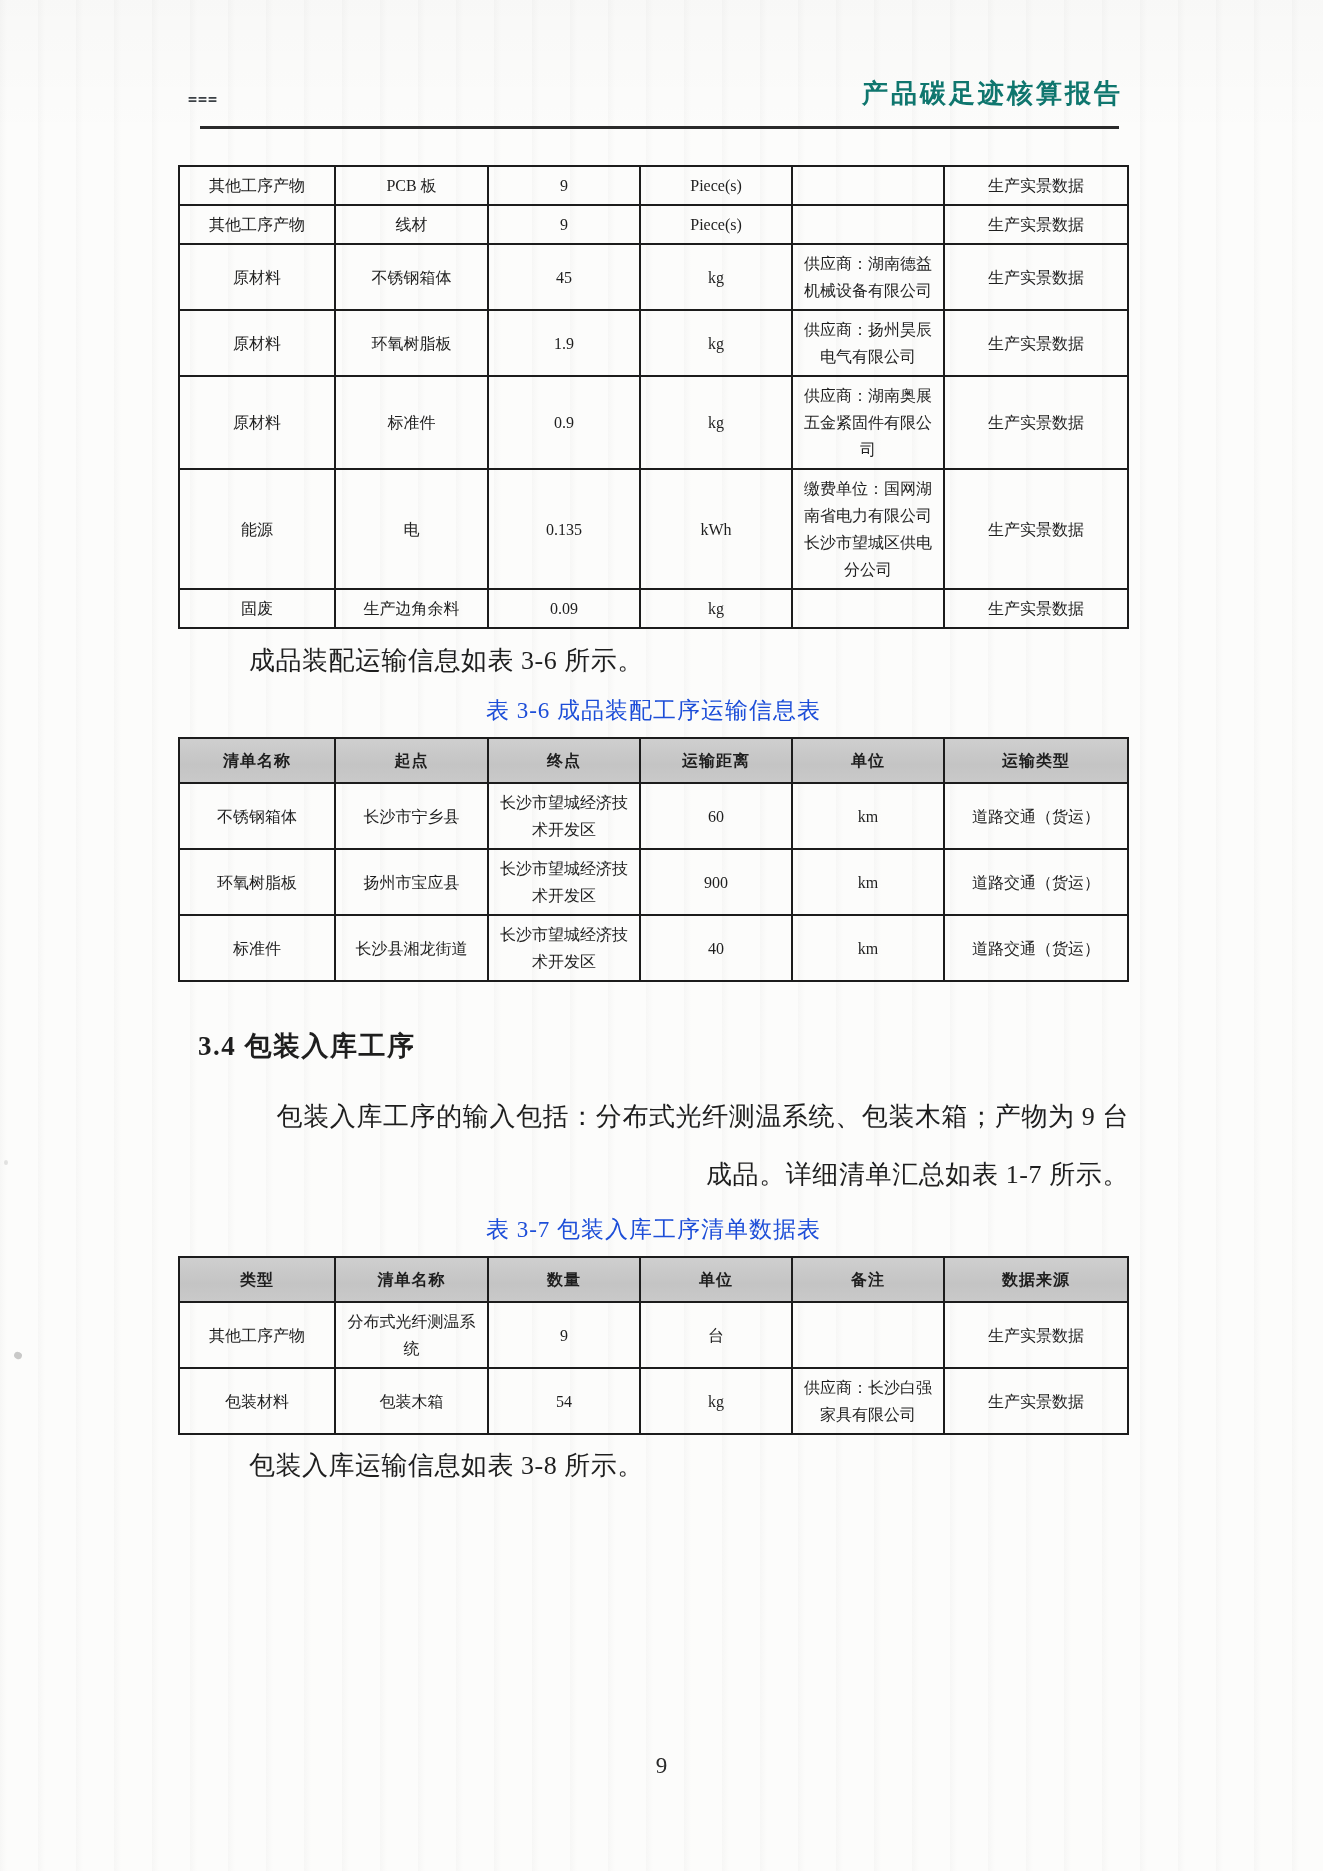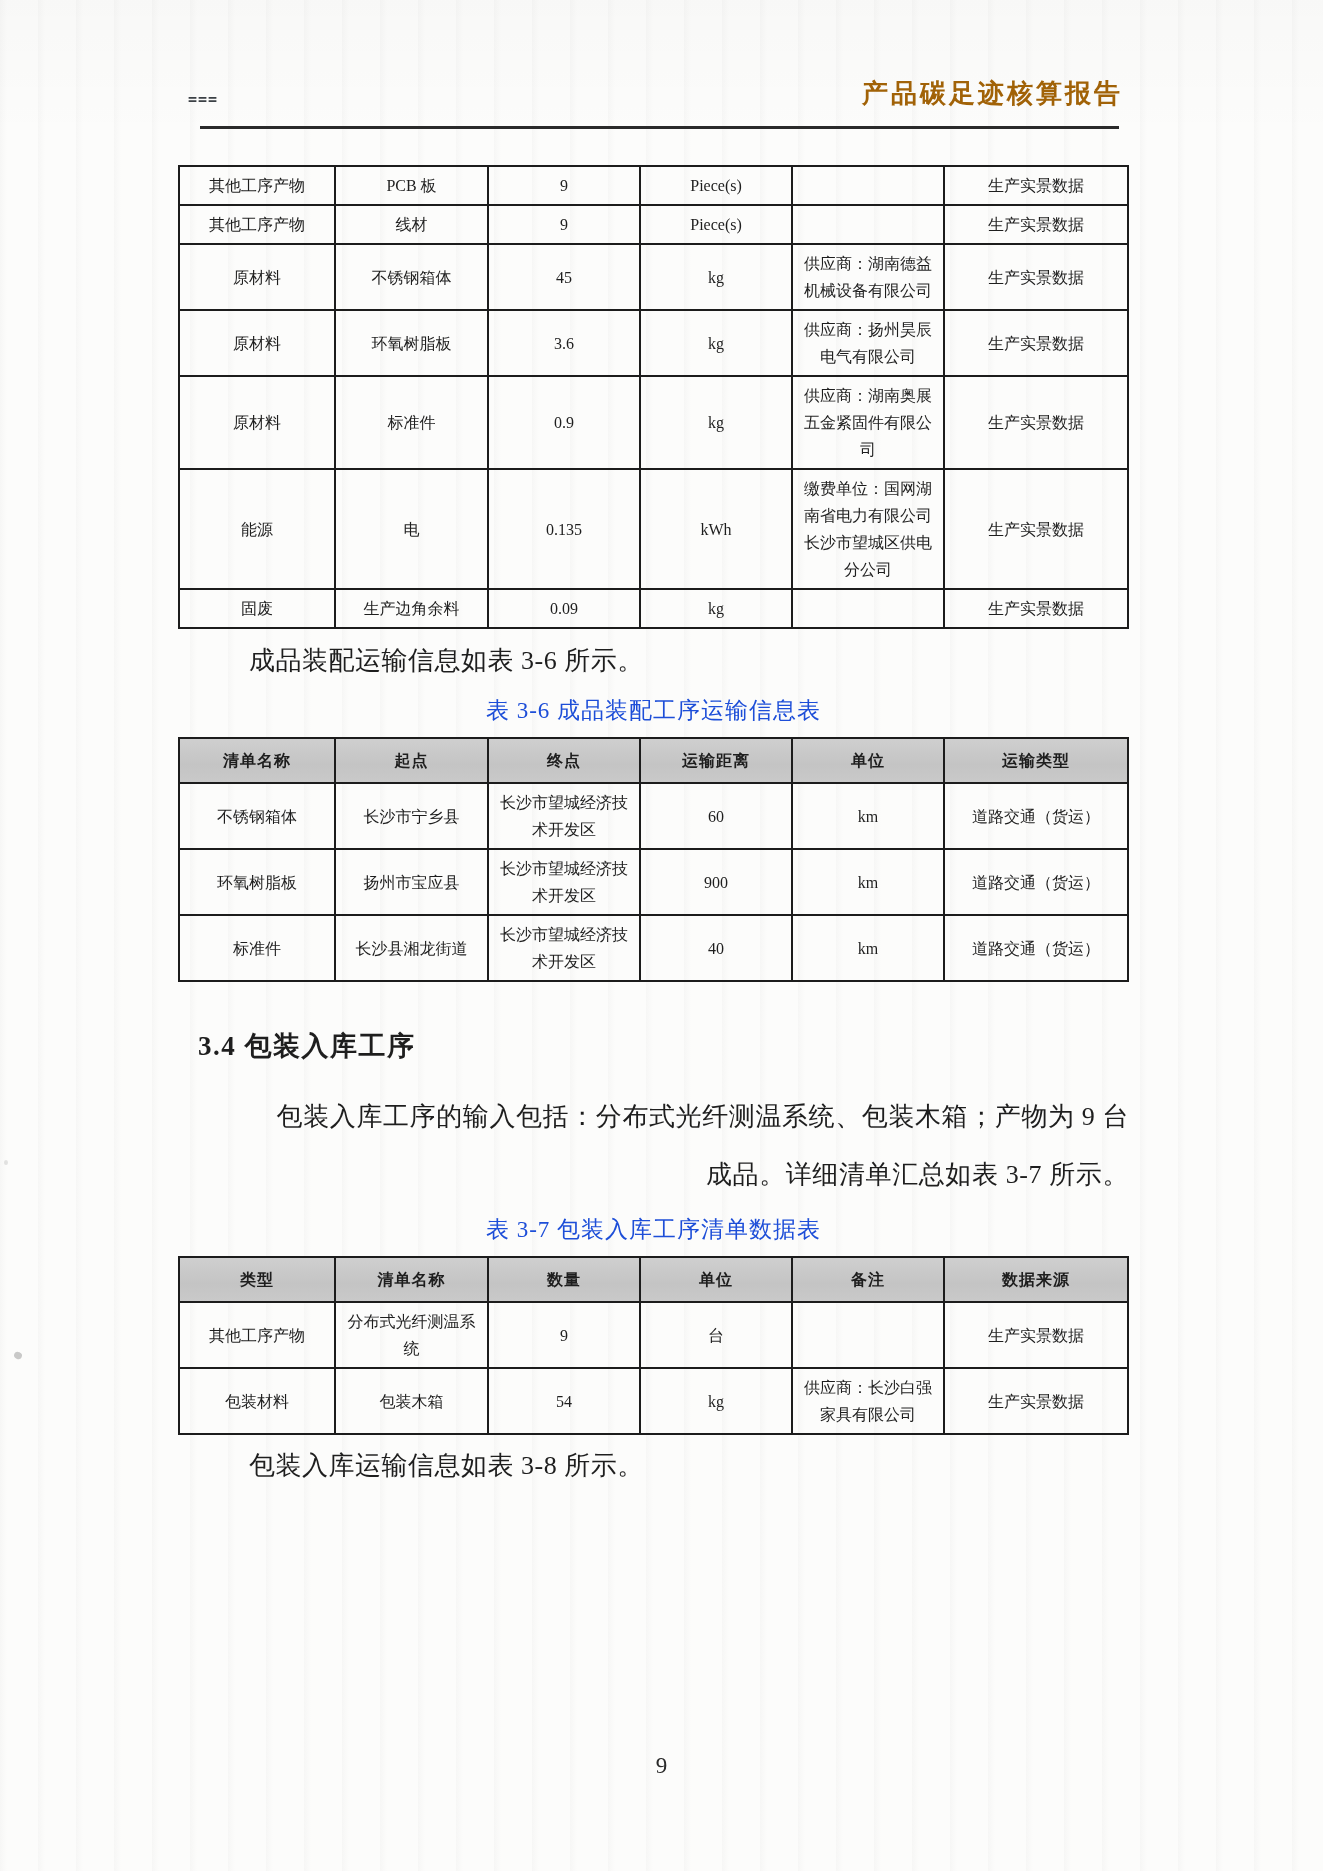--- a/index.html
+++ b/index.html
@@ -24,21 +24,21 @@
   
   .doc-header { position:relative; padding-top:76px; height:38px; }
   .header-mark {
     position:absolute; left:10px; top:90px;
     font-family:"DejaVu Sans Mono","Liberation Mono",monospace;
     font-size:15px; font-weight:bold; letter-spacing:1px; color:#3c4146;
   }
   .header-title {
     position:absolute; right:6px; top:76px;
     font-family:"Liberation Sans","DejaVu Sans",sans-serif;
-    font-size:26px; font-weight:600; letter-spacing:3px; color:#a16207;
+    font-size:26px; font-weight:600; letter-spacing:3px; color:#0f766e;
     white-space:nowrap;
   }
   .header-rule { margin:12px 10px 0 22px; border-top:3px solid #2a2a2a; height:0; }
 
   
   table.doc {
     border-collapse:collapse; table-layout:fixed;
     width:951px; font-size:16px; line-height:27px;
     border:2px solid #22c55e;
   }
@@ -132,21 +132,21 @@
           <td>原材料</td>
           <td>不锈钢箱体</td>
           <td>45</td>
           <td>kg</td>
           <td class="note-cell">供应商：湖南德益机械设备有限公司</td>
           <td>生产实景数据</td>
         </tr>
         <tr>
           <td>原材料</td>
           <td>环氧树脂板</td>
-          <td>3.6</td>
+          <td>1.9</td>
           <td>kg</td>
           <td class="note-cell">供应商：扬州昊辰电气有限公司</td>
           <td>生产实景数据</td>
         </tr>
         <tr>
           <td>原材料</td>
           <td>标准件</td>
           <td>0.9</td>
           <td>kg</td>
           <td class="note-cell">供应商：湖南奥展五金紧固件有限公司</td>
@@ -219,21 +219,21 @@
           <td>km</td>
           <td>道路交通（货运）</td>
         </tr>
       </tbody>
     </table>
 
     <h2 class="section-heading">3.4 包装入库工序</h2>
 
     <div class="body-para">
       <span class="body-line indented">包装入库工序的输入包括：分布式光纤测温系统、包装木箱；产物为 9 台</span>
-      <span class="body-line">成品。详细清单汇总如表 3-7 所示。</span>
+      <span class="body-line">成品。详细清单汇总如表 1-7 所示。</span>
     </div>
 
     <div class="caption c2">表 3-7 包装入库工序清单数据表</div>
 
     <table class="doc t3">
       <colgroup>
           <col style="width:156px">
           <col style="width:153px">
           <col style="width:152px">
           <col style="width:152px">

